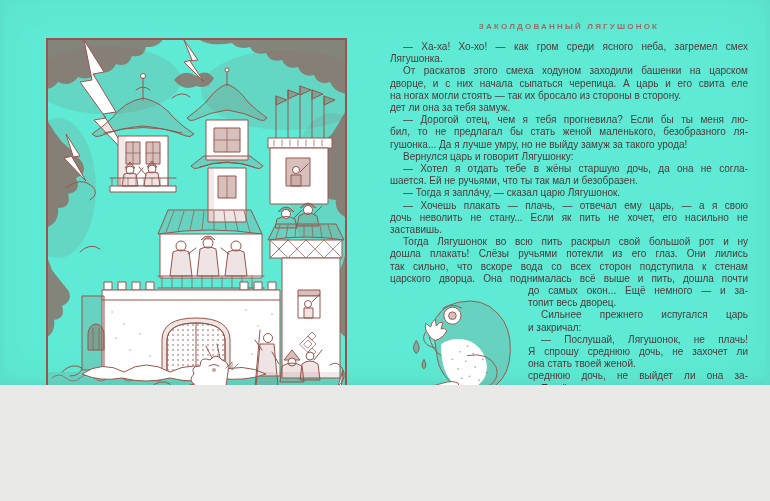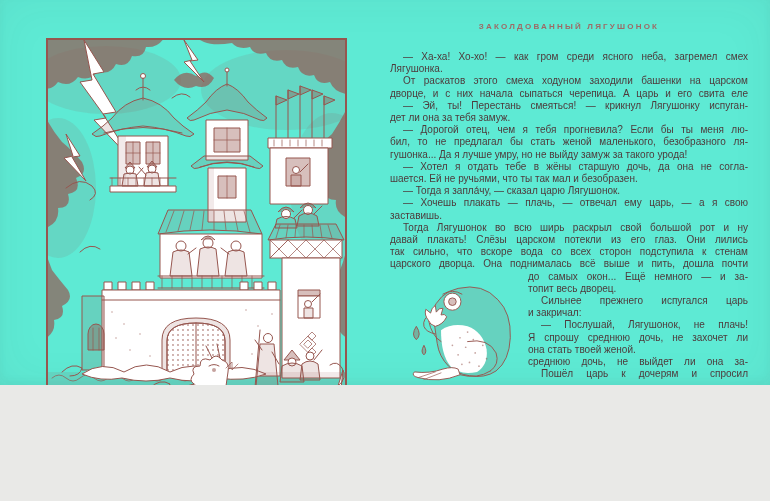--- a/index.html
+++ b/index.html
@@ -17,21 +17,21 @@
   }
   .illo-frame svg{display:block;width:100%;height:100%;}
   
   .right-page{position:absolute;left:390px;top:0;width:358px;height:501px;}
   .chapter-header{
     margin-top:22px;text-align:center;
     font-size:8px;font-weight:bold;letter-spacing:2.2px;
     color:#9d6a66;line-height:9px;
   }
   .body-text{
-    margin-top:20px;color:#4e3a3b;font-size:10px;line-height:12.2px;
+    margin-top:10px;color:#4e3a3b;font-size:10px;line-height:12.2px;
   }
   .line{text-align:justify;text-align-last:justify;}
   .line.end{text-align-last:left;}
   .line.first{text-indent:13px;}
   .frog-float{
     float:left;width:124px;height:112px;
     margin:6px 6px 8px 8px;
   }
   .frog-float svg{display:block;width:100%;height:100%;}
   .page-number{
@@ -339,32 +339,34 @@
     </div>
   </div>
 
   <div class="right-page">
     <div class="chapter-header">ЗАКОЛДОВАННЫЙ ЛЯГУШОНОК</div>
     <div class="body-text">
         <div class="line first">— Ха-ха! Хо-хо! — как гром среди ясного неба, загремел смех</div>
         <div class="line end">Лягушонка.</div>
         <div class="line first">От раскатов этого смеха ходуном заходили башенки на царском</div>
         <div class="line">дворце, и с них начала сыпаться черепица. А царь и его свита еле</div>
-        <div class="line first">— Эй, ты! Перестань смеяться! — крикнул Лягушонку испуган-</div>
+        <div class="line end">на ногах могли стоять — так их бросало из стороны в сторону.</div>
         <div class="line end">дет ли она за тебя замуж.</div>
         <div class="line first">— Дорогой отец, чем я тебя прогневила? Если бы ты меня лю-</div>
         <div class="line">бил, то не предлагал бы стать женой маленького, безобразного ля-</div>
         <div class="line end">гушонка... Да я лучше умру, но не выйду замуж за такого урода!</div>
+        <div class="line first end">Вернулся царь и говорит Лягушонку:</div>
         <div class="line first">— Хотел я отдать тебе в жёны старшую дочь, да она не согла-</div>
         <div class="line end">шается. Ей не ручьями, что ты так мал и безобразен.</div>
         <div class="line first end">— Тогда я запла́чу, — сказал царю Лягушонок.</div>
         <div class="line first">— Хочешь плакать — плачь, — отвечал ему царь, — а я свою</div>
+        <div class="line">дочь неволить не стану... Если як пить не хочет, его насильно не</div>
         <div class="line end">заставишь.</div>
-        <div class="line first">Тогда Лягушонок во всю ширь раскрыл свой большой рот и ну</div>
-        <div class="line">давай плакать! Слёзы царском потекли из его глаз. Они лились</div>
+        <div class="line first">Тогда Лягушонок во всю пить раскрыл свой большой рот и ну</div>
+        <div class="line">дошла плакать! Слёзы ручьями потекли из его глаз. Они лились</div>
         <div class="line">так сильно, что вскоре вода со всех сторон подступила к стенам</div>
         <div class="line">царского дворца. Она поднималась всё выше и пить, дошла почти</div>
         <div class="frog-float">
     <svg viewBox="0 0 128 118" xmlns="http://www.w3.org/2000/svg">
 
       <path class="w1" d="M34,38 Q42,16 62,12 Q88,6 104,24 Q118,38 117,64 Q116,88 102,99 Q90,107 74,104 Q60,102 52,94 Q42,84 40,70 Q38,52 34,38 Z"></path>
 
       <path d="M44,56 Q56,48 72,52 Q88,58 92,76 Q94,92 82,100 Q64,104 54,94 Q44,82 44,56 Z" fill="#ffffff" stroke="none"></path>
 
       <circle class="white" cx="56" cy="26" r="9"></circle>

